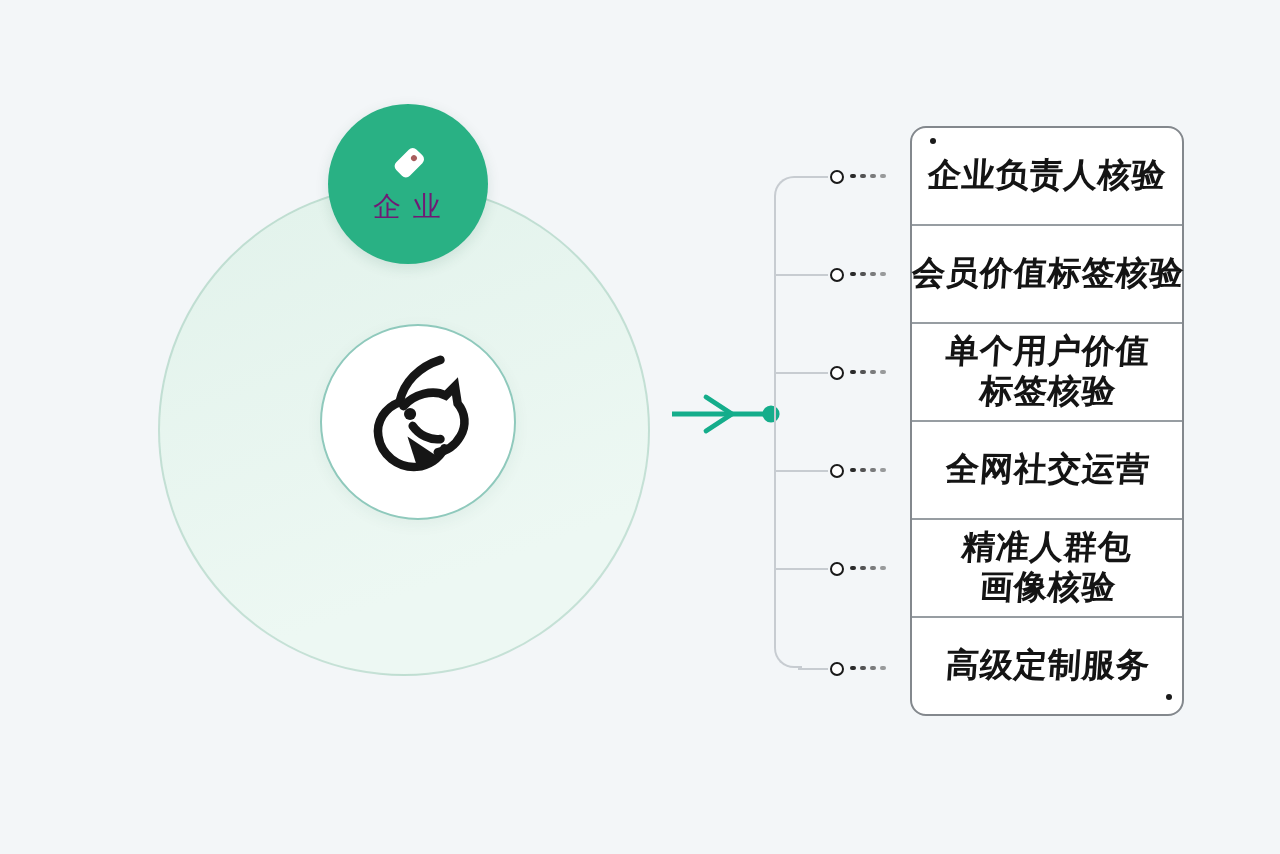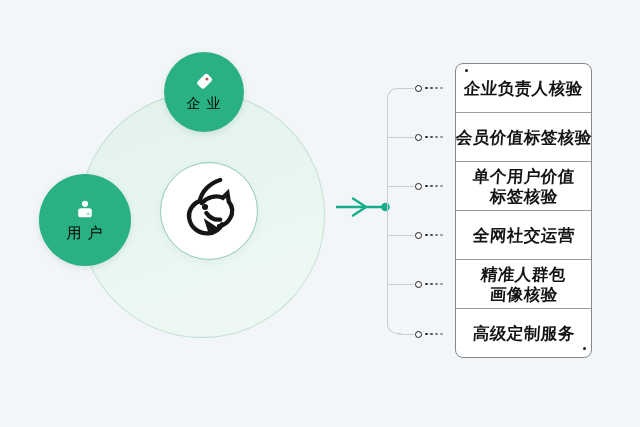--- a/index.html
+++ b/index.html
@@ -27,21 +27,21 @@
     border:1px solid #8fc9bc;box-sizing:border-box;
     display:flex;align-items:center;justify-content:center;
     box-shadow:0 2px 8px rgba(40,90,75,.06);
   }
 
   
   .sat{
     position:absolute;border-radius:50%;
     background:#29b184;
     display:flex;flex-direction:column;align-items:center;justify-content:center;
-    gap:3px;color:#000000;
+    gap:3px;color:#701a75;
     box-shadow:0 2px 7px rgba(20,80,60,.12);
   }
   .sat-ent{left:164px;top:52px;width:80px;height:80px;}
   .sat-user{left:39px;top:174px;width:92px;height:92px;}
   .sat-social{left:162px;top:290px;width:92px;height:92px;}
   .sat-label{font-weight:500;letter-spacing:1px;}
   .sat-ent .sat-label{font-size:14px;}
   .sat-user .sat-label{font-size:15px;}
   .sat-social .sat-label{font-size:14px;letter-spacing:.5px;}
   .sat .icon{display:flex;align-items:center;justify-content:center;}
@@ -102,30 +102,20 @@
       <svg width="21" height="21" viewBox="0 0 24 24">
         <g transform="rotate(45 12 12)">
           <rect x="6.5" y="3.5" width="11" height="16.5" rx="3.2" fill="#ffffff"></rect>
           <circle cx="12" cy="8" r="1.7" fill="#a85d5d"></circle>
         </g>
       </svg>
     </span>
     <span class="sat-label">企 业</span>
   </div>
 
-  <div class="sat sat-user">
-    <span class="icon">
-      <svg width="24" height="24" viewBox="0 0 24 24">
-        <circle cx="12" cy="6.8" r="3.1" fill="#ffffff"></circle>
-        <rect x="5.2" y="11.3" width="13.6" height="9" rx="2.6" fill="#ffffff"></rect>
-        <rect x="13.2" y="15.8" width="3.8" height="2.1" rx="1" fill="#a9e2cc"></rect>
-      </svg>
-    </span>
-    <span class="sat-label">用 户</span>
-  </div>
 
 
   <div class="hub">
     <span>
       <svg width="66" height="66" viewBox="0 0 100 100">
         <g fill="none" stroke="#161616" stroke-width="6.5" stroke-linecap="round">
           <path d="M67 6 C 51 11, 39 23, 36 38"></path>
           <path d="M36 38 C 25 42, 18 53, 20 64 C 22 78, 35 88, 49 87 C 58 86, 66 81, 70 73"></path>
           <path d="M39 41 C 47 32, 61 28, 71 33 L 78 26 L 80 39 C 86 46, 87 56, 82 64 C 78 71, 72 75, 65 76"></path>
           <path d="M46 56 C 51 63, 59 67, 67 66"></path>

